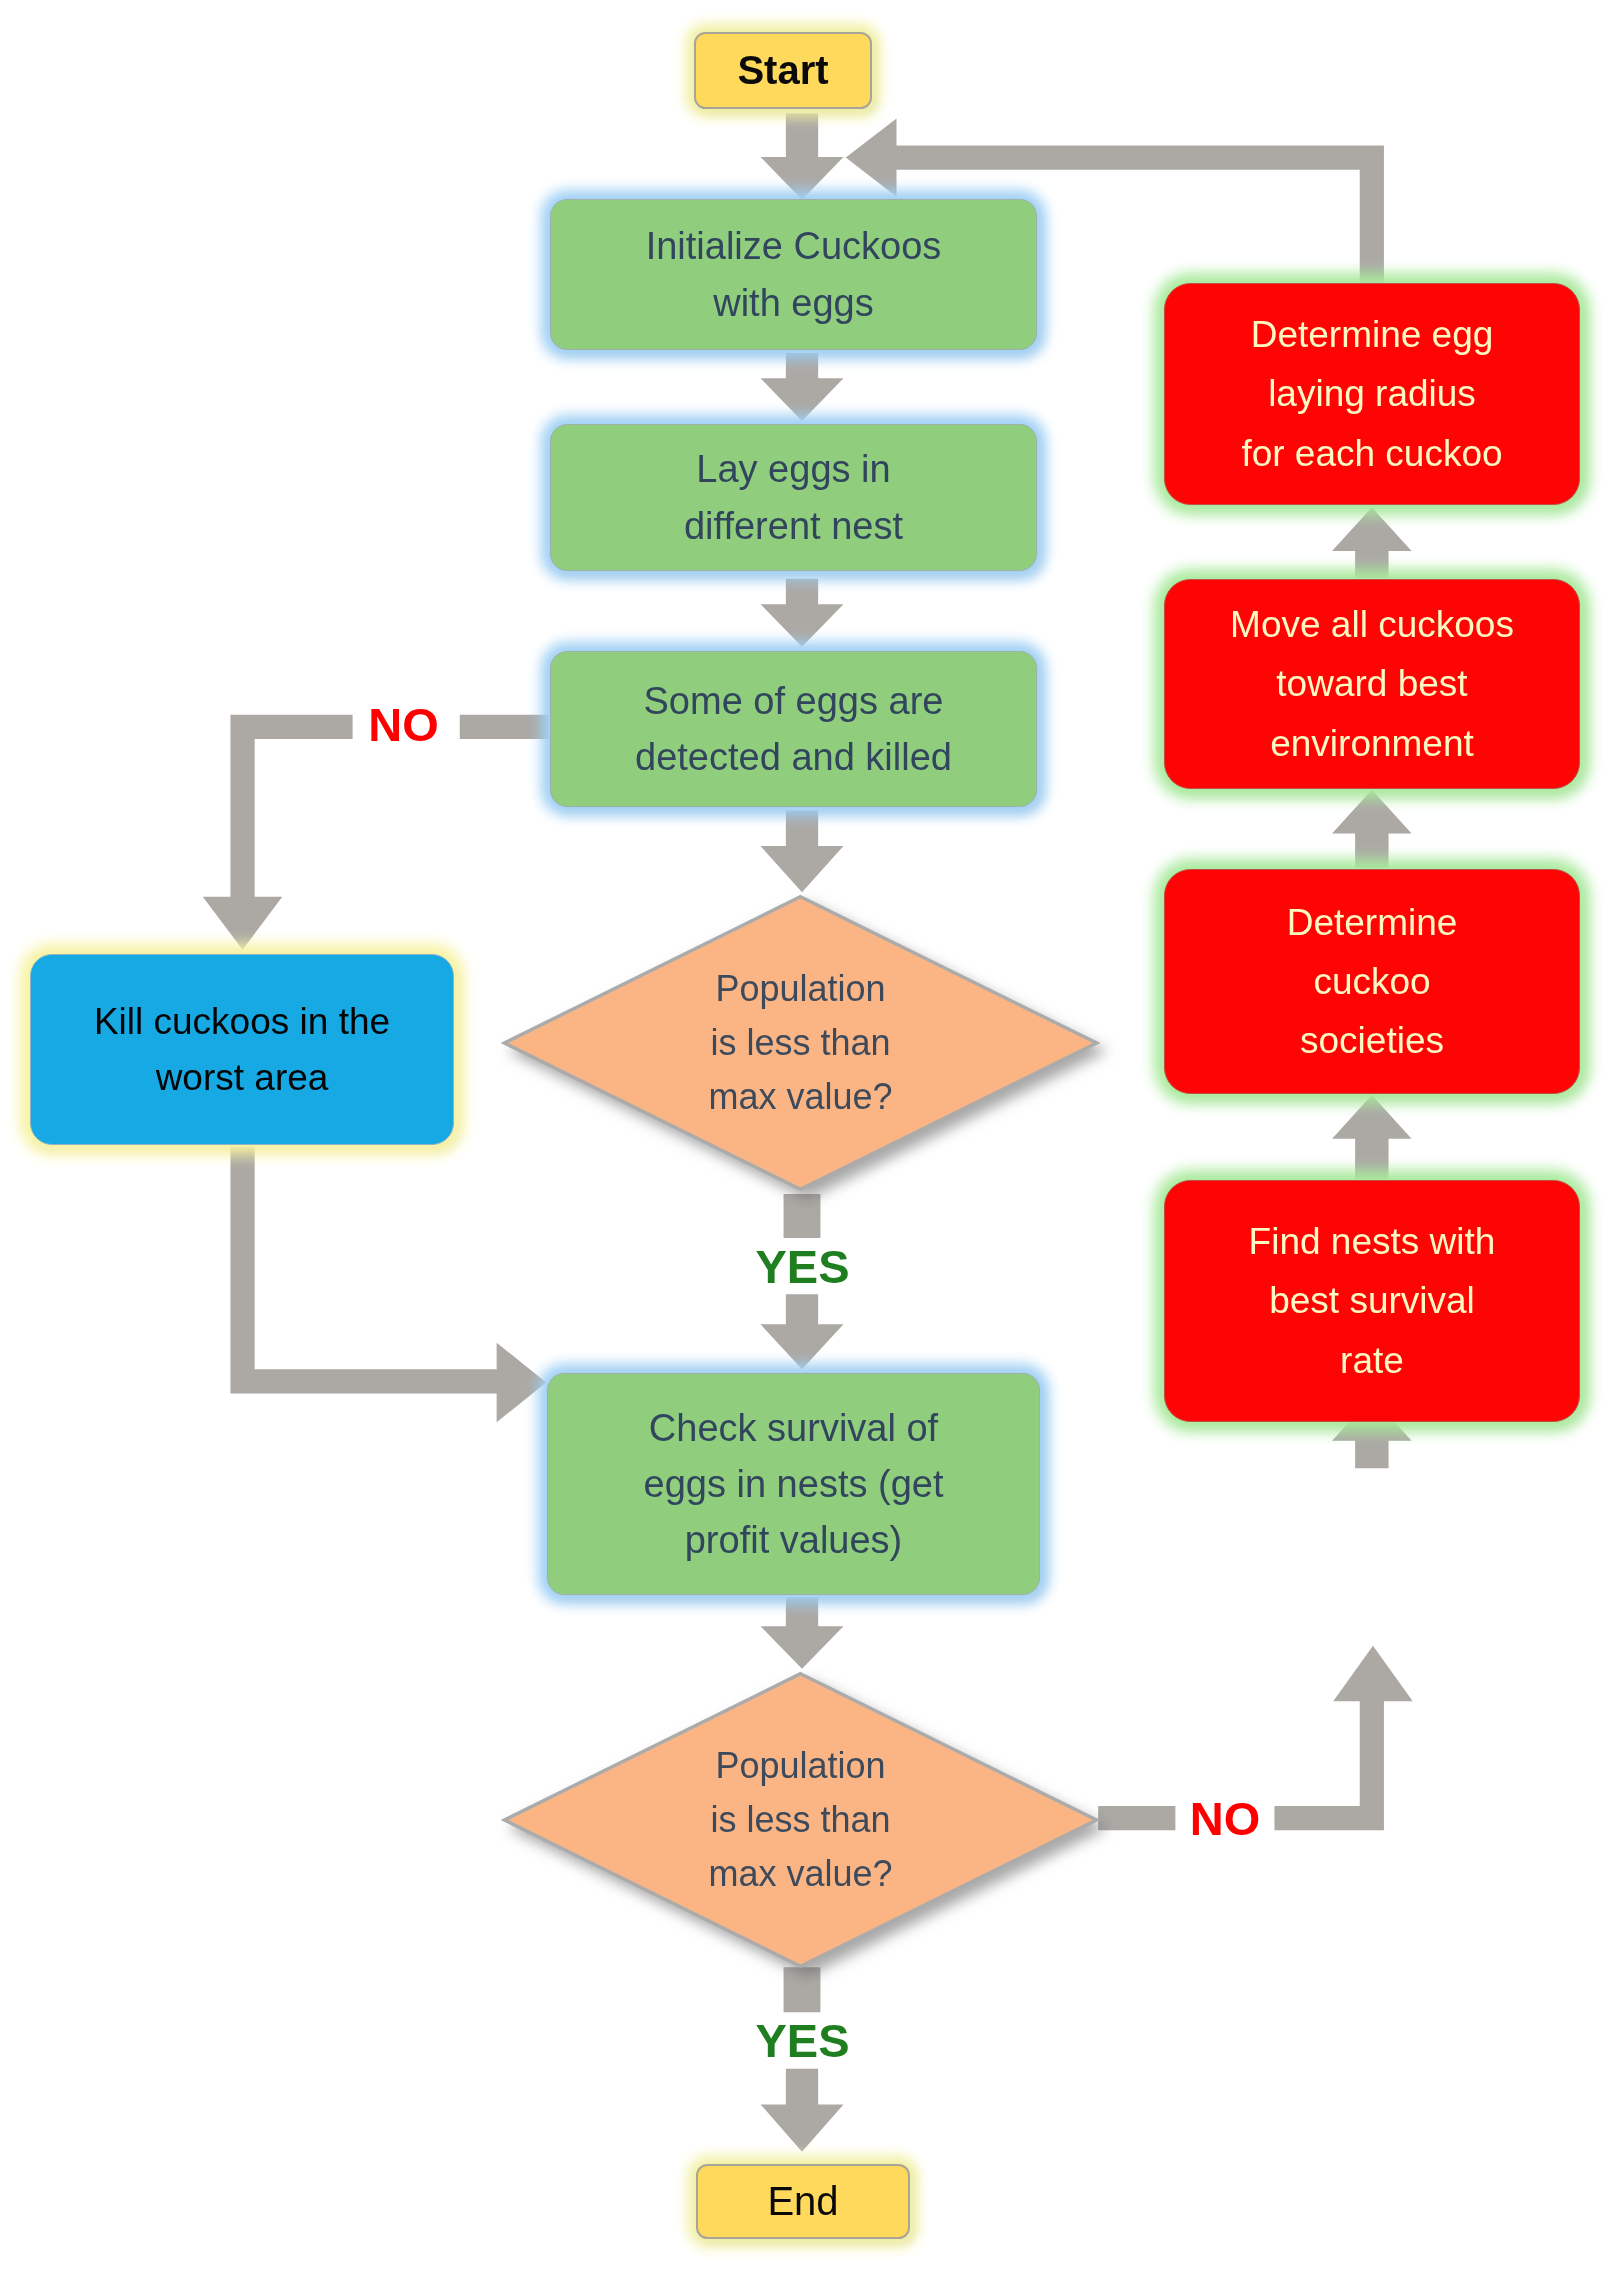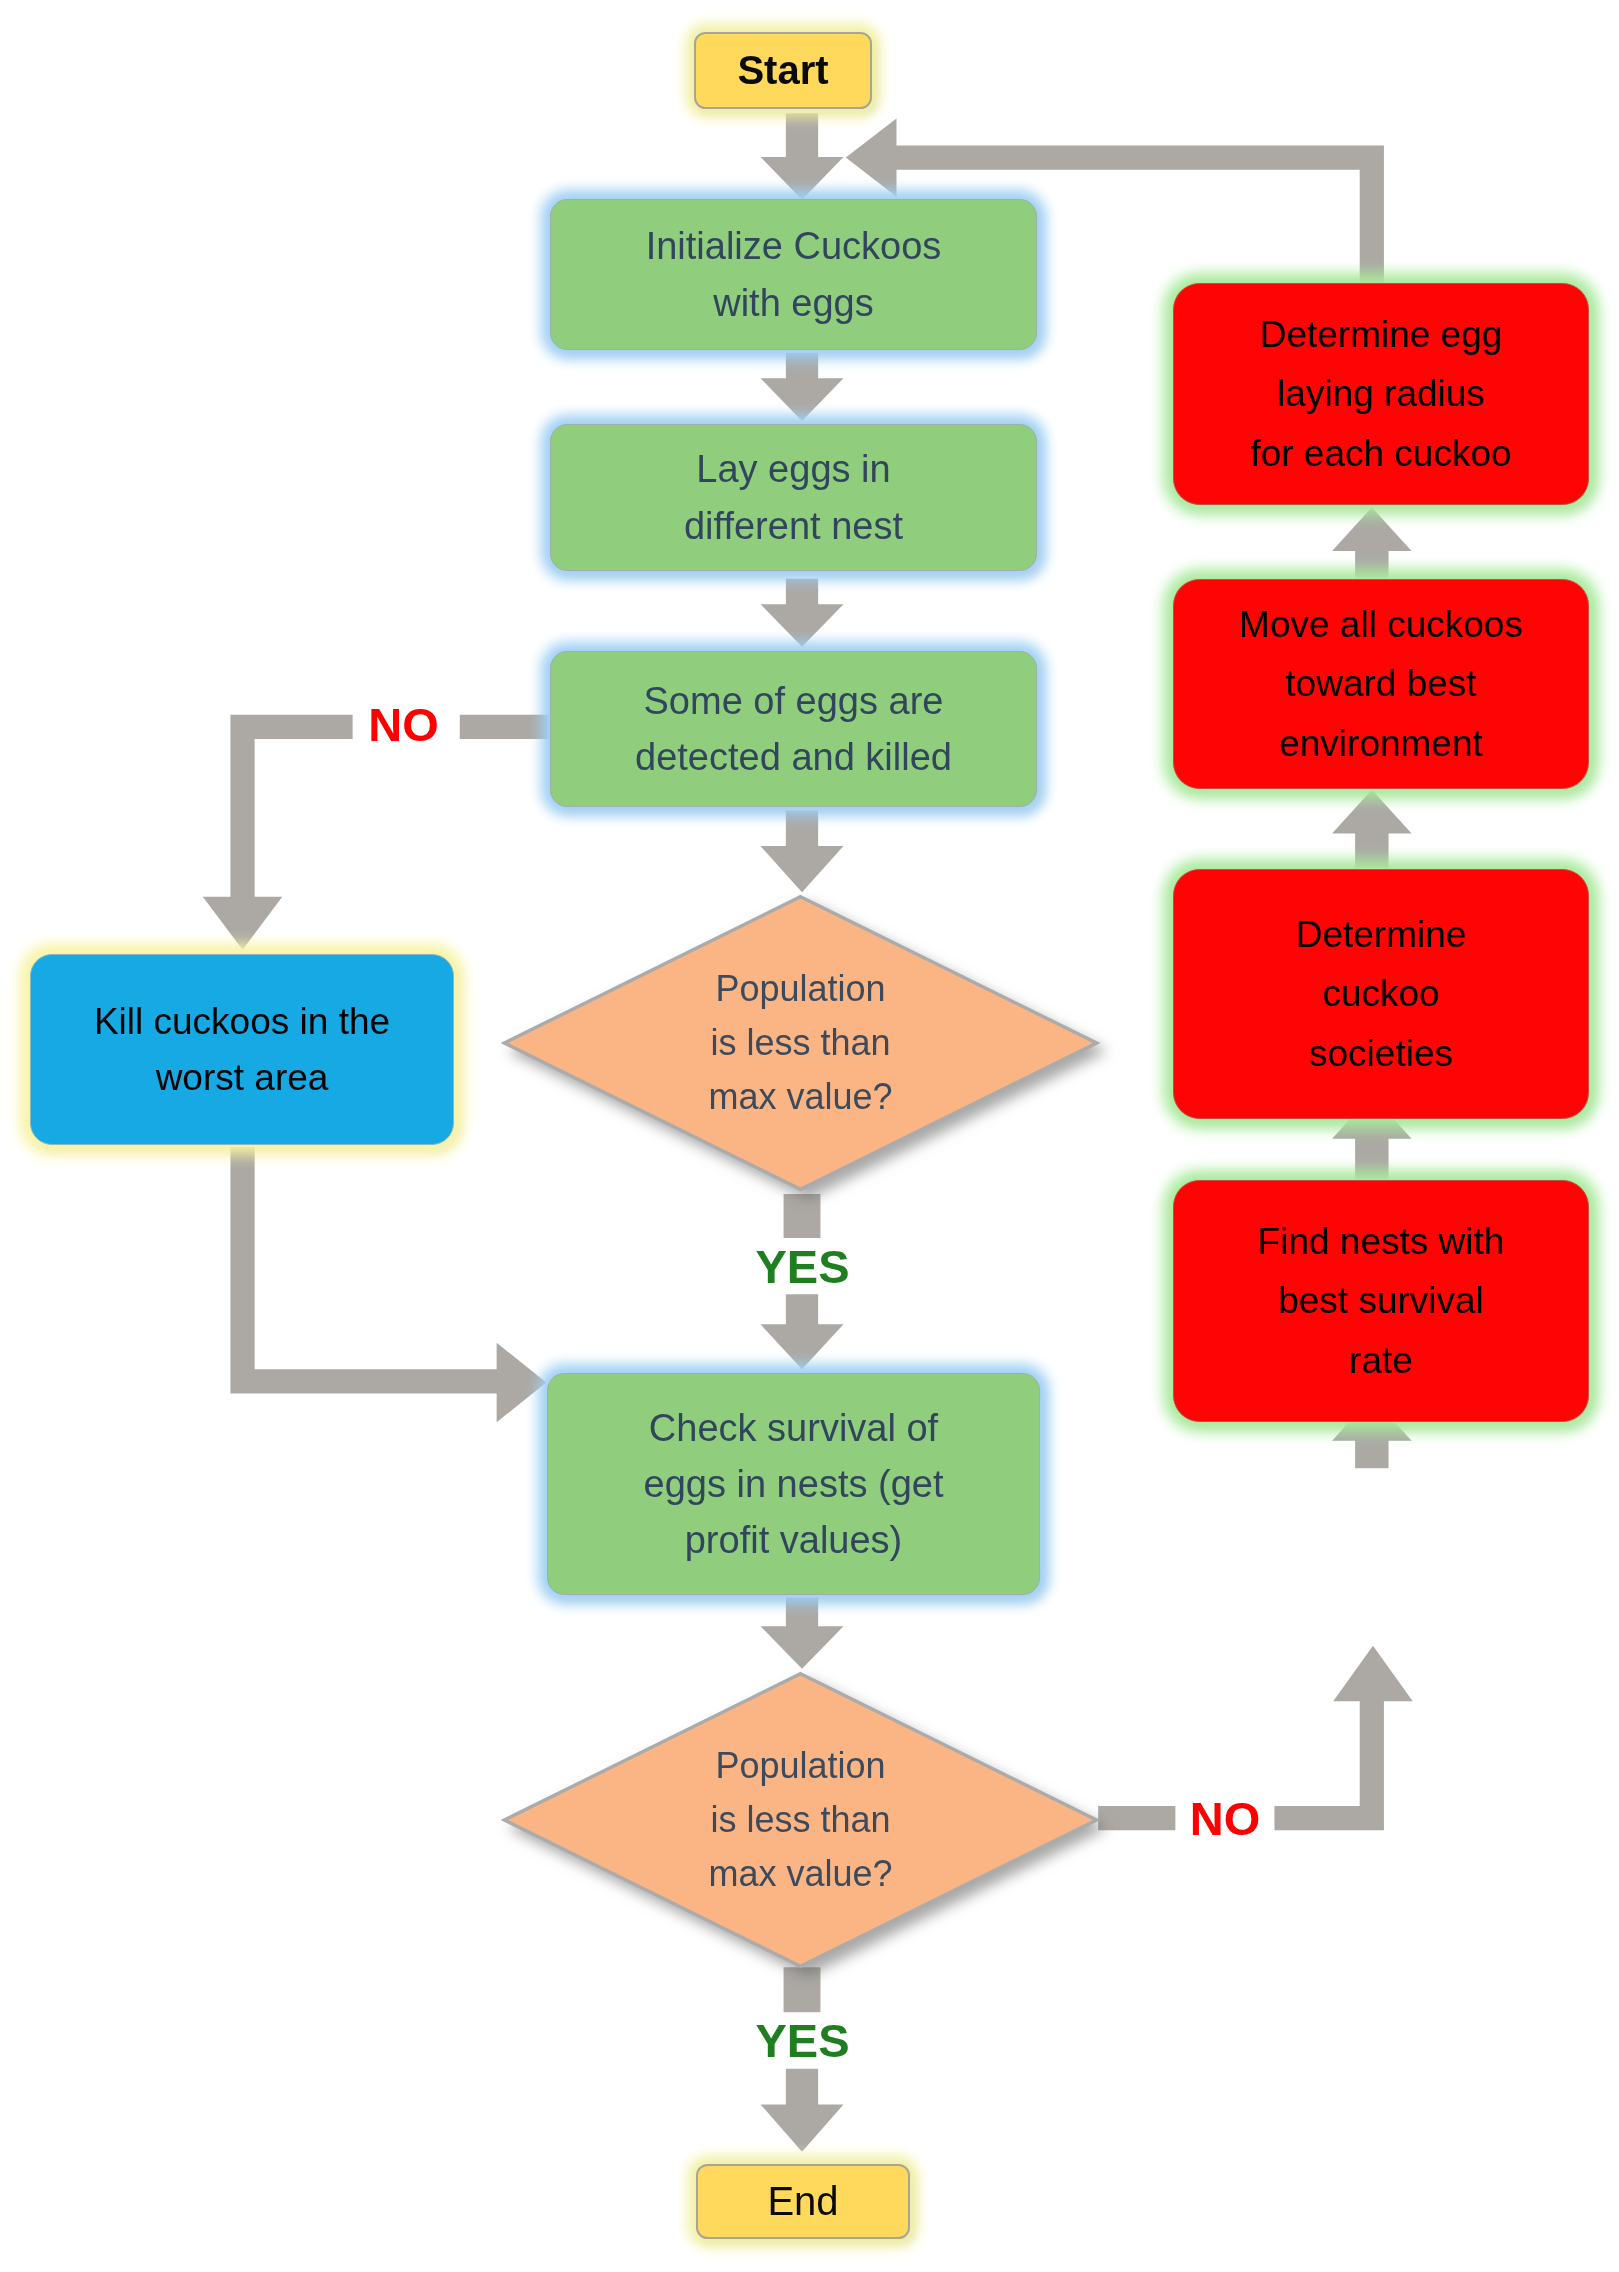--- a/index.html
+++ b/index.html
@@ -11,23 +11,23 @@
   .node{
     position:absolute;display:flex;align-items:center;justify-content:center;
     text-align:center;white-space:pre-line;box-sizing:border-box;
   }
   .green{
     background:#90CE7E;color:#31465C;border:1.7px solid #9FB0A8;border-radius:17.3px;
     box-shadow:0 0 12.7px 8.6px #9FD0F5, 4.6px 5.8px 9.2px rgba(0,0,0,0.10);
     font-size:38px;line-height:1.48;
   }
   .red{
-    background:#FE0404;color:#000000;border:1.7px solid #C24C46;border-radius:26.5px;
+    background:#FE0404;color:#fef9c3;border:1.7px solid #C24C46;border-radius:26.5px;
     box-shadow:0 0 14px 9.8px #A9EA9C, 4.6px 5.8px 9.2px rgba(0,0,0,0.08);
-    font-size:37px;line-height:1.6;margin-left:9px;
+    font-size:37px;line-height:1.6;
   }
   .blue{
     background:#16A9E4;color:#050505;border:1.7px solid #8FB4C4;border-radius:22px;
     box-shadow:0 0 14px 9.2px #F8F3A3, 4.6px 5.8px 9.2px rgba(0,0,0,0.10);
     font-size:37px;line-height:1.5;
   }
   .yellow{
     background:#FFD95C;color:#0a0a0a;border:2.3px solid #A8A498;border-radius:11.5px;
     box-shadow:0 0 12.7px 8px #F1F0A0, 3.5px 4.6px 7px rgba(0,0,0,0.12);
     font-size:40px;
@@ -127,21 +127,21 @@
   <div class="node red" style="left:1164px;top:283px;width:416px;height:222px;">
     <span>Determine egg
 laying radius
 for each cuckoo</span>
   </div>
   <div class="node red" style="left:1164px;top:579px;width:416px;height:210px;">
     <span>Move all cuckoos
 toward best
 environment</span>
   </div>
-  <div class="node red" style="left:1164px;top:869px;width:416px;height:250px;">
+  <div class="node red" style="left:1164px;top:869px;width:416px;height:225px;">
     <span>Determine
 cuckoo
 societies</span>
   </div>
   <div class="node red" style="left:1164px;top:1180px;width:416px;height:242px;">
     <span>Find nests with
 best survival
 rate</span>
   </div>
 

